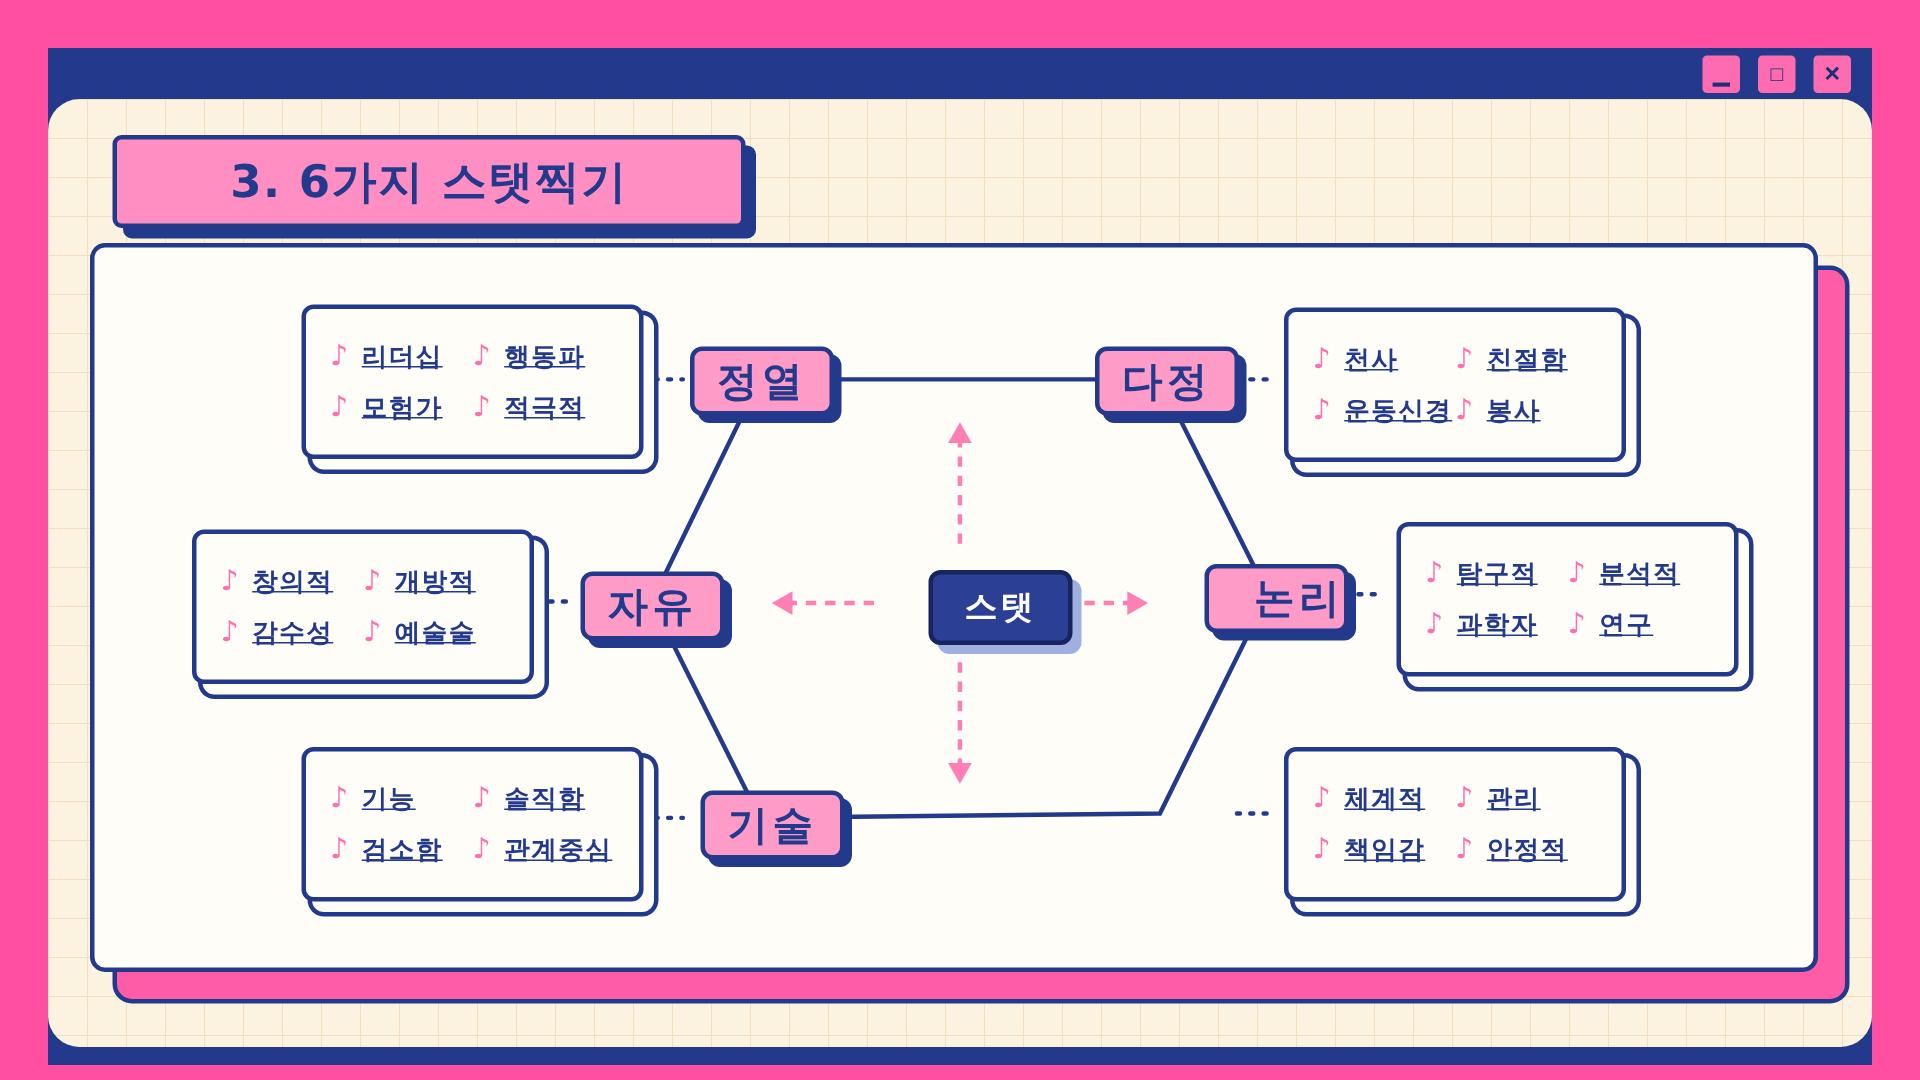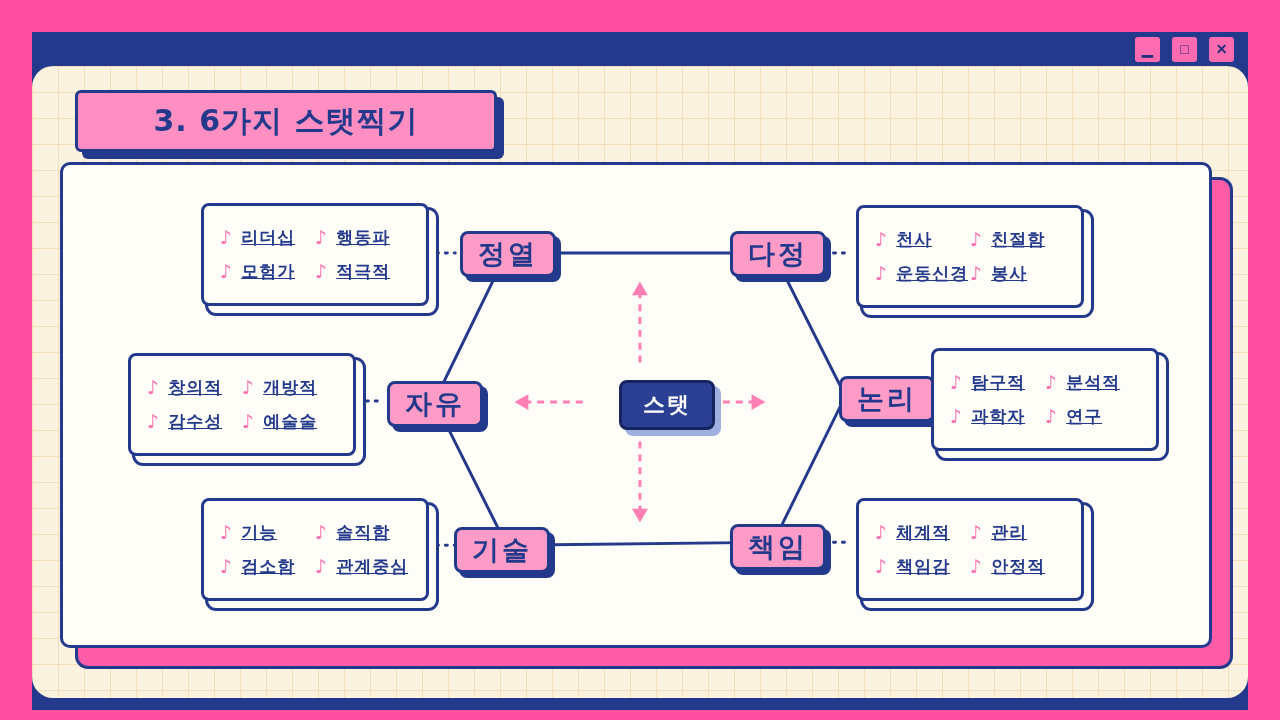--- a/index.html
+++ b/index.html
@@ -120,28 +120,25 @@
 
       <div class="node" style="left:397px; top:66px;">
         <span>정열</span>
       </div>
       <div class="node" style="left:667px; top:66px;">
         <span>다정</span>
       </div>
       <div class="node" style="left:324px; top:216px;align-items:center;">
         <span>자유</span>
       </div>
-      <div class="node" style="left:776px; top:211px;">
+      <div class="node" style="left:740px; top:211px;justify-content:flex-end;">
         <span>논리</span>
       </div>
-      <div class="node" style="left:391px; top:362px;">
+      <div class="node" style="left:404px; top:362px;">
         <span>기술</span>
-      </div>
-      <div class="node" style="left:667px; top:359px;">
-        <span>책임</span>
       </div>
 
       <div class="card" style="left:138px; top:38px;">
         <div class="trait">
           <span class="note">♪</span>
           <span class="trait-label">리더십</span>
         </div>
         <div class="trait">
           <span class="note">♪</span>
           <span class="trait-label">행동파</span>

